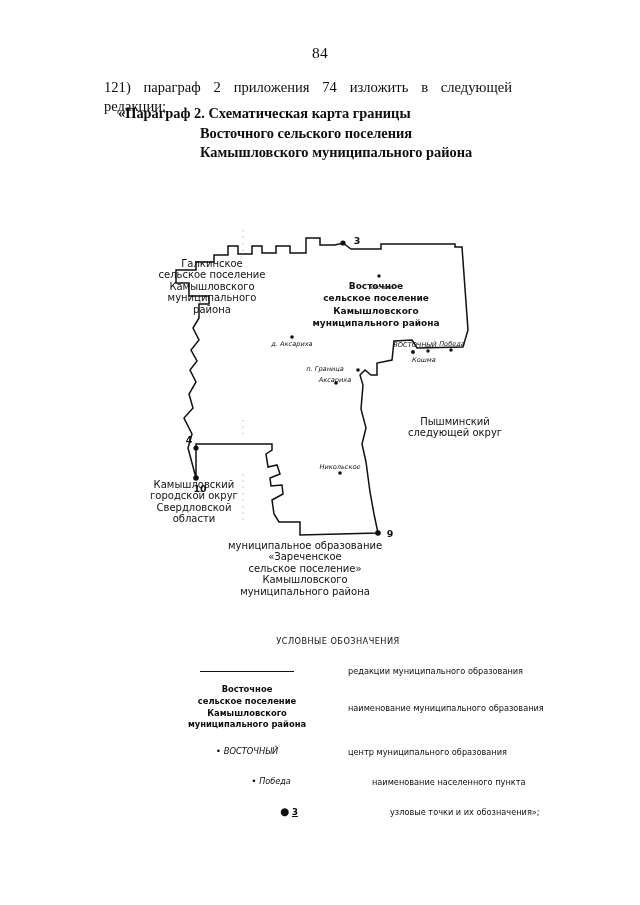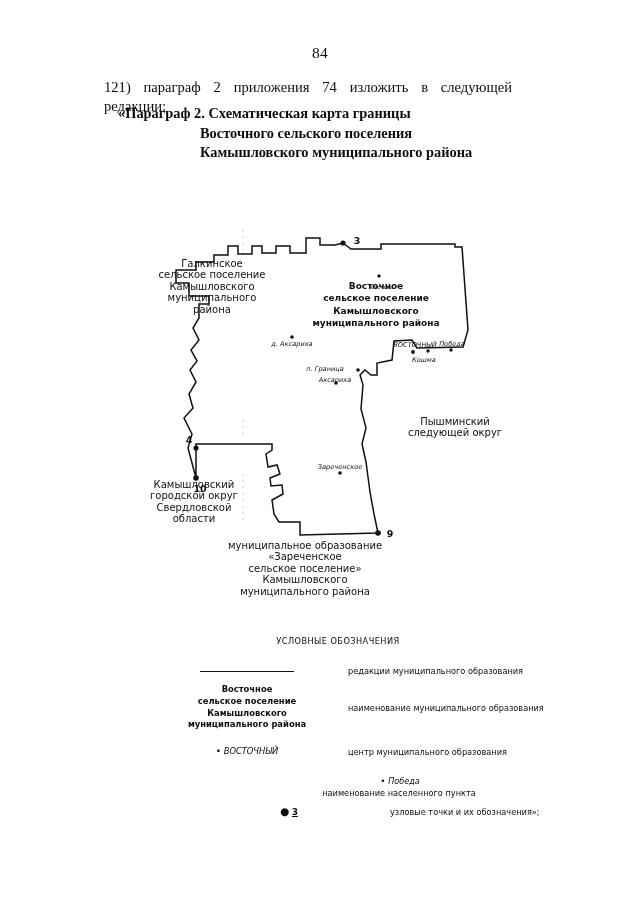--- a/index.html
+++ b/index.html
@@ -238,21 +238,21 @@
     <div class="map-label italic" style="left:434px; top:117px; width:36px;">Победа</div>
 
     <div class="map-label italic" style="left:405px; top:133px; width:38px;">Кошма</div>
 
     <div class="map-label italic" style="left:262px; top:117px; width:60px;">д. Аксариха</div>
 
     <div class="map-label italic" style="left:300px; top:142px; width:50px;">п. Граница</div>
 
     <div class="map-label italic" style="left:308px; top:153px; width:54px;">Аксариха</div>
 
-    <div class="map-label italic" style="left:312px; top:240px; width:56px;">Зареченское</div>
+    <div class="map-label italic" style="left:312px; top:240px; width:56px;">Никольское</div>
 
     <div class="map-label node" style="left:350px; top:13px; width:14px;">3</div>
 
     <div class="map-label node" style="left:182px; top:212px; width:14px;">4</div>
 
     <div class="map-label node" style="left:191px; top:261px; width:18px;">10</div>
 
     <div class="map-label node" style="left:383px; top:306px; width:14px;">9</div>
   </div>
 
@@ -278,21 +278,21 @@
     </div>
 
     <div class="legend-row" style="top:110px;">
       <div class="legend-sym">
         <span class="dot">•</span>
         <span class="center-pt">ВОСТОЧНЫЙ</span>
       </div>
       <div class="legend-desc">центр муниципального образования</div>
     </div>
 
-    <div class="legend-row" style="top:140px;flex-direction:column;">
+    <div class="legend-row" style="top:140px;">
       <div class="legend-sym" style="padding-left:24px;">
         <span class="dot">•</span>
         <span class="place-pt">Победа</span>
       </div>
       <div class="legend-desc">наименование населенного пункта</div>
     </div>
 
     <div class="legend-row" style="top:170px;">
       <div class="legend-sym" style="padding-left:42px;">
         <span class="dot-lg">●</span>

